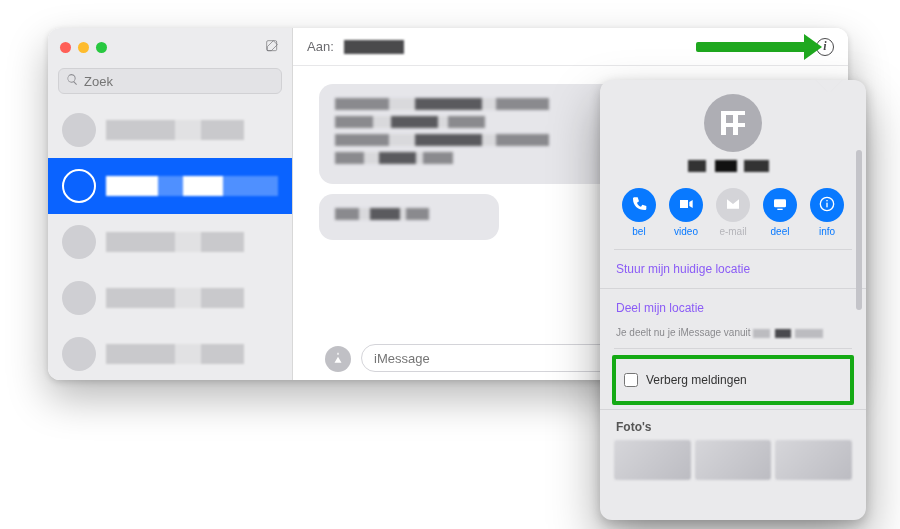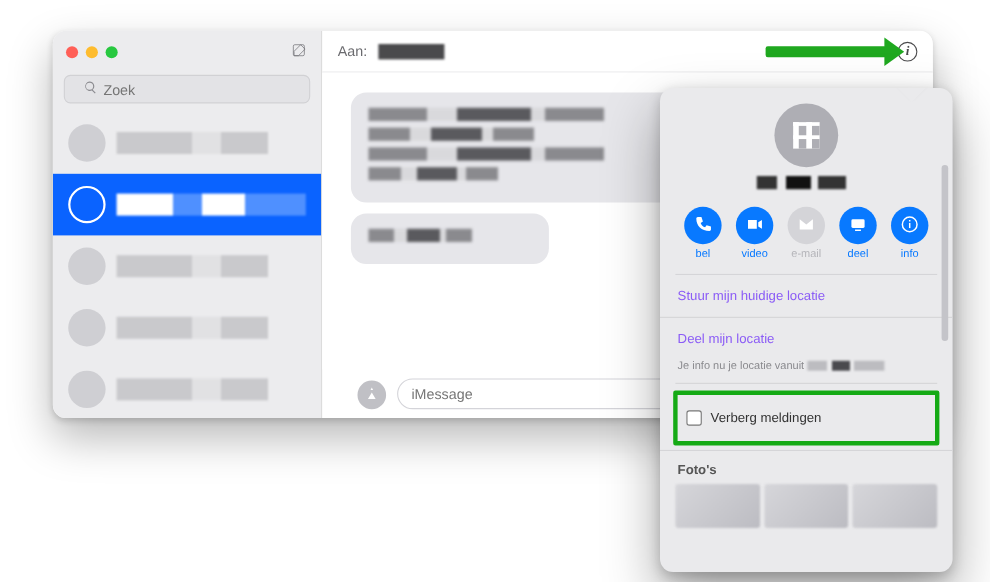--- a/index.html
+++ b/index.html
@@ -24,21 +24,21 @@
     height: 38px; display: flex; align-items: center; padding: 0 12px;
     justify-content: space-between;
   }
   .traffic { display: flex; gap: 7px; }
   .dot { width: 11px; height: 11px; border-radius: 50%; }
   .dot.red{background:#ff5f57}.dot.yellow{background:#febc2e}.dot.green{background:#28c840}
   .compose { width:16px;height:16px; stroke:#6f6f74; fill:none; }
   .search-wrap { padding: 2px 10px 8px; }
   .search {
     width: 100%; height: 26px; border-radius: 6px; border:1px solid #d1d1d4;
-    background:#e3e3e6; display:flex; align-items:center; padding:0 17px; color:#8b8b90;
+    background:#e3e3e6; display:flex; align-items:center; padding:0 7px; color:#8b8b90;
   }
   .search svg{width:13px;height:13px;margin-right:5px;fill:#8b8b90}
   .search input{border:0;background:transparent;outline:none;flex:1;font-size:13px;color:#333}
   .conv-list { flex:1; overflow:hidden; }
   .conv { display:flex; align-items:center; gap:10px; height:56px; padding:0 14px; }
   .conv .avatar{
     width:34px;height:34px;border-radius:50%;background:#cfcfd3;
     display:flex;align-items:center;justify-content:center;
   }
   .conv .redact{flex:1;height:20px;background:linear-gradient(90deg,#c9c9cc 0 40%,#e1e1e3 0 55%,#c9c9cc 0 80%,transparent 0);filter:blur(1px)}
@@ -250,21 +250,21 @@
               </svg></span>
           </div>
         <span class="lbl">info</span>
       </div>
     </div>
 
     <div class="link-row">Stuur mijn huidige locatie</div>
     <div class="sep"></div>
     <div class="link-row">Deel mijn locatie</div>
     <div class="sub-note">
-      <span>Je info nu je locatie vanuit </span><span class="red"></span>
+      <span>Je deelt nu je iMessage vanuit </span><span class="red"></span>
     </div>
 
     <div class="highlight">
       <label class="check-row">
         <input type="checkbox" style="">
         <span>Verberg meldingen</span>
       </label>
     </div>
 
     <div class="sep"></div>

